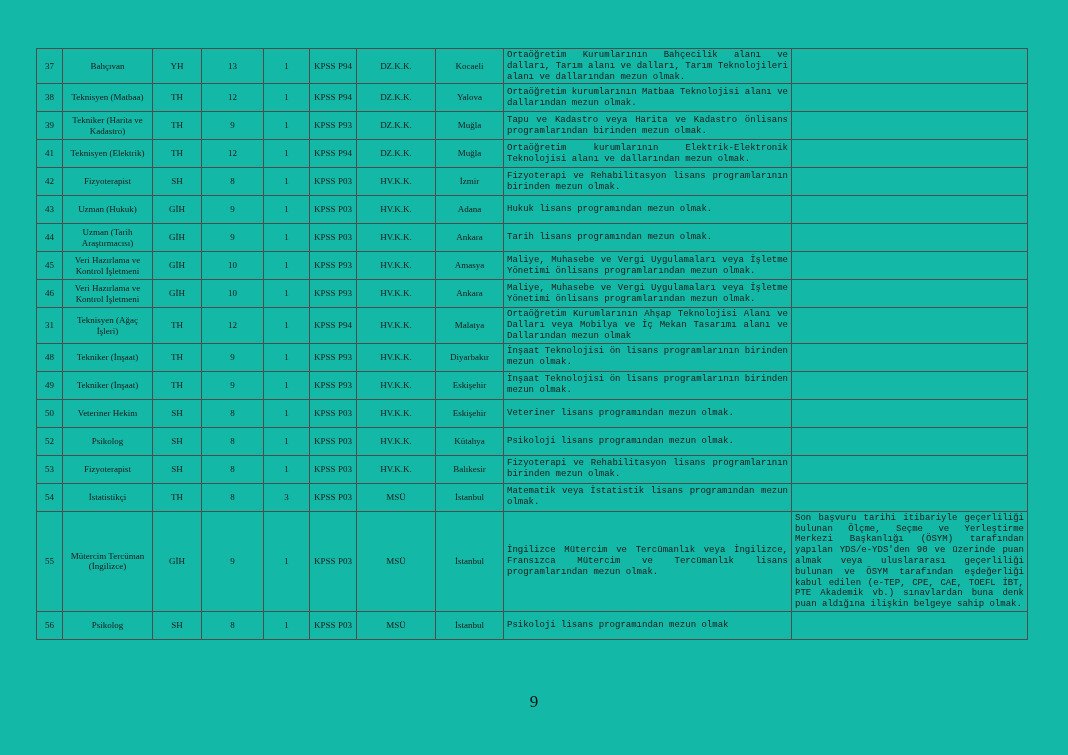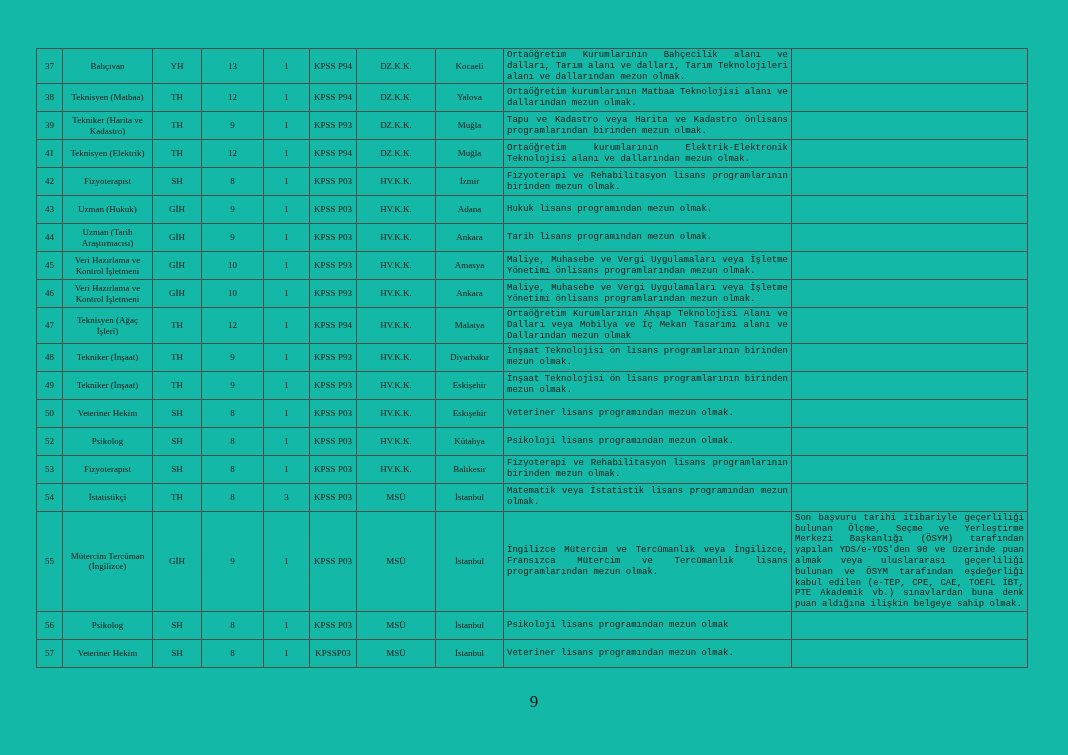--- a/index.html
+++ b/index.html
@@ -166,21 +166,21 @@
           <td class="c-center col-class">GİH</td>
           <td class="c-center col-grade">10</td>
           <td class="c-center col-count">1</td>
           <td class="c-center col-score">KPSS P93</td>
           <td class="c-center col-institution">HV.K.K.</td>
           <td class="c-center col-city">Ankara</td>
           <td class="c-just col-requirement">Maliye, Muhasebe ve Vergi Uygulamaları veya İşletme Yönetimi önlisans programlarından mezun olmak.</td>
           <td class="c-just col-note"></td>
         </tr>
         <tr>
-          <td class="c-center col-no">47</td>
+          <td class="c-center col-no">31</td>
           <td class="c-center col-title">Teknisyen (Ağaç İşleri)</td>
           <td class="c-center col-class">TH</td>
           <td class="c-center col-grade">12</td>
           <td class="c-center col-count">1</td>
           <td class="c-center col-score">KPSS P94</td>
           <td class="c-center col-institution">HV.K.K.</td>
           <td class="c-center col-city">Malatya</td>
           <td class="c-just col-requirement">Ortaöğretim Kurumlarının Ahşap Teknolojisi Alanı ve Dalları veya Mobilya ve İç Mekan Tasarımı alanı ve Dallarından mezun olmak</td>
           <td class="c-just col-note"></td>
         </tr>
@@ -271,31 +271,19 @@
         <tr>
           <td class="c-center col-no">56</td>
           <td class="c-center col-title">Psikolog</td>
           <td class="c-center col-class">SH</td>
           <td class="c-center col-grade">8</td>
           <td class="c-center col-count">1</td>
           <td class="c-center col-score">KPSS P03</td>
           <td class="c-center col-institution">MSÜ</td>
           <td class="c-center col-city">İstanbul</td>
           <td class="c-just col-requirement">Psikoloji lisans programından mezun olmak</td>
-          <td class="c-just col-note"></td>
-        </tr>
-        <tr>
-          <td class="c-center col-no">57</td>
-          <td class="c-center col-title">Veteriner Hekim</td>
-          <td class="c-center col-class">SH</td>
-          <td class="c-center col-grade">8</td>
-          <td class="c-center col-count">1</td>
-          <td class="c-center col-score">KPSSP03</td>
-          <td class="c-center col-institution">MSÜ</td>
-          <td class="c-center col-city">İstanbul</td>
-          <td class="c-just col-requirement">Veteriner lisans programından mezun olmak.</td>
           <td class="c-just col-note"></td>
         </tr>
       </tbody>
   </table>
 
   <div class="page-number">9</div>
 </div>
 
 </body></html>

